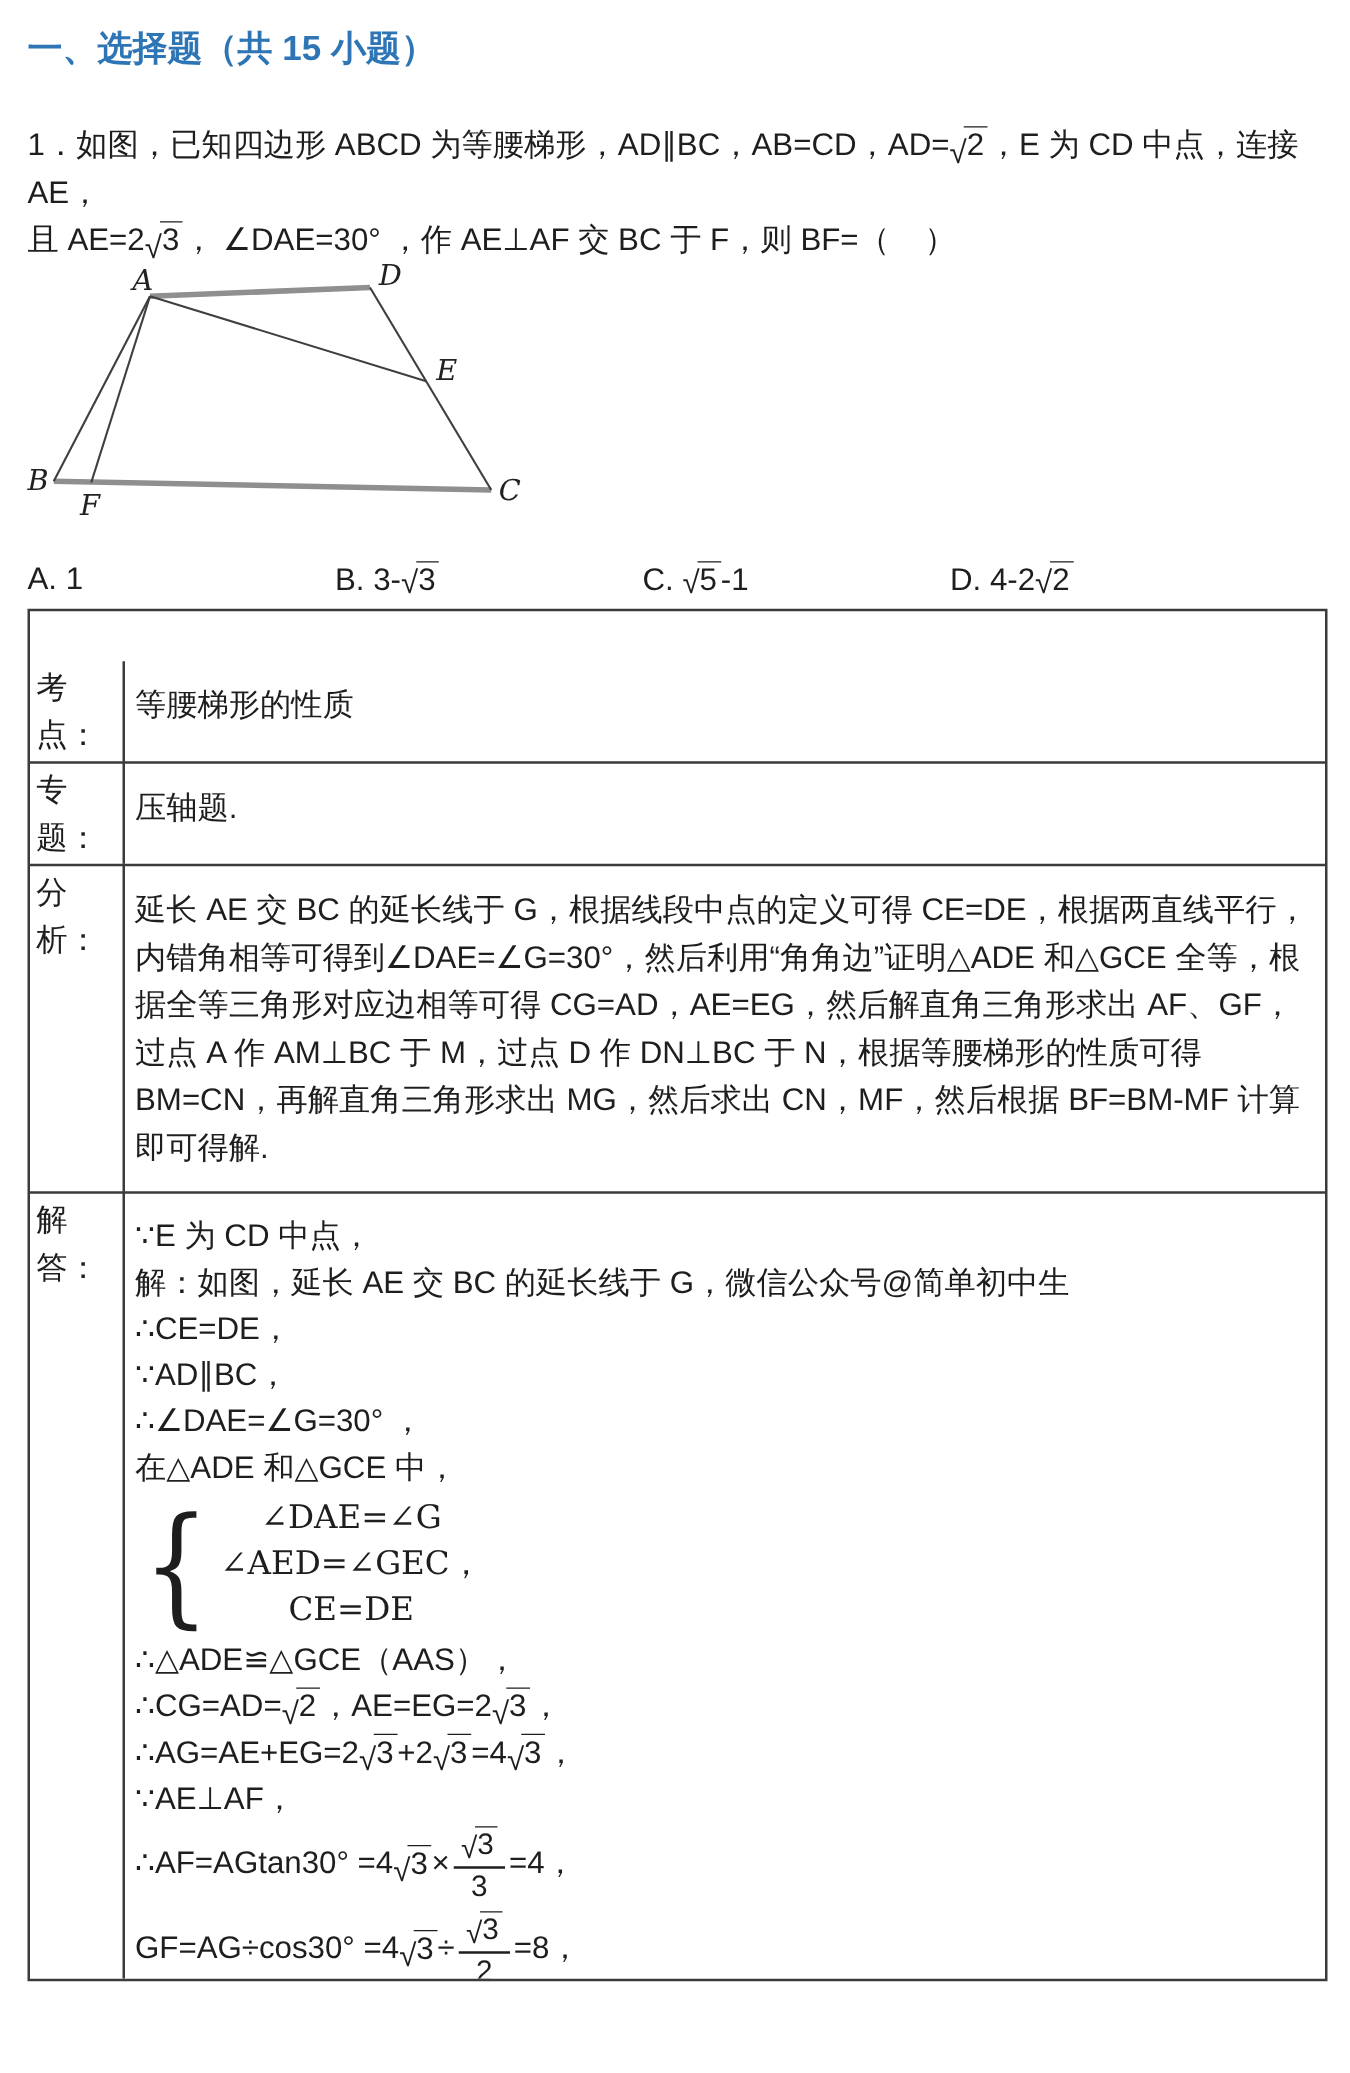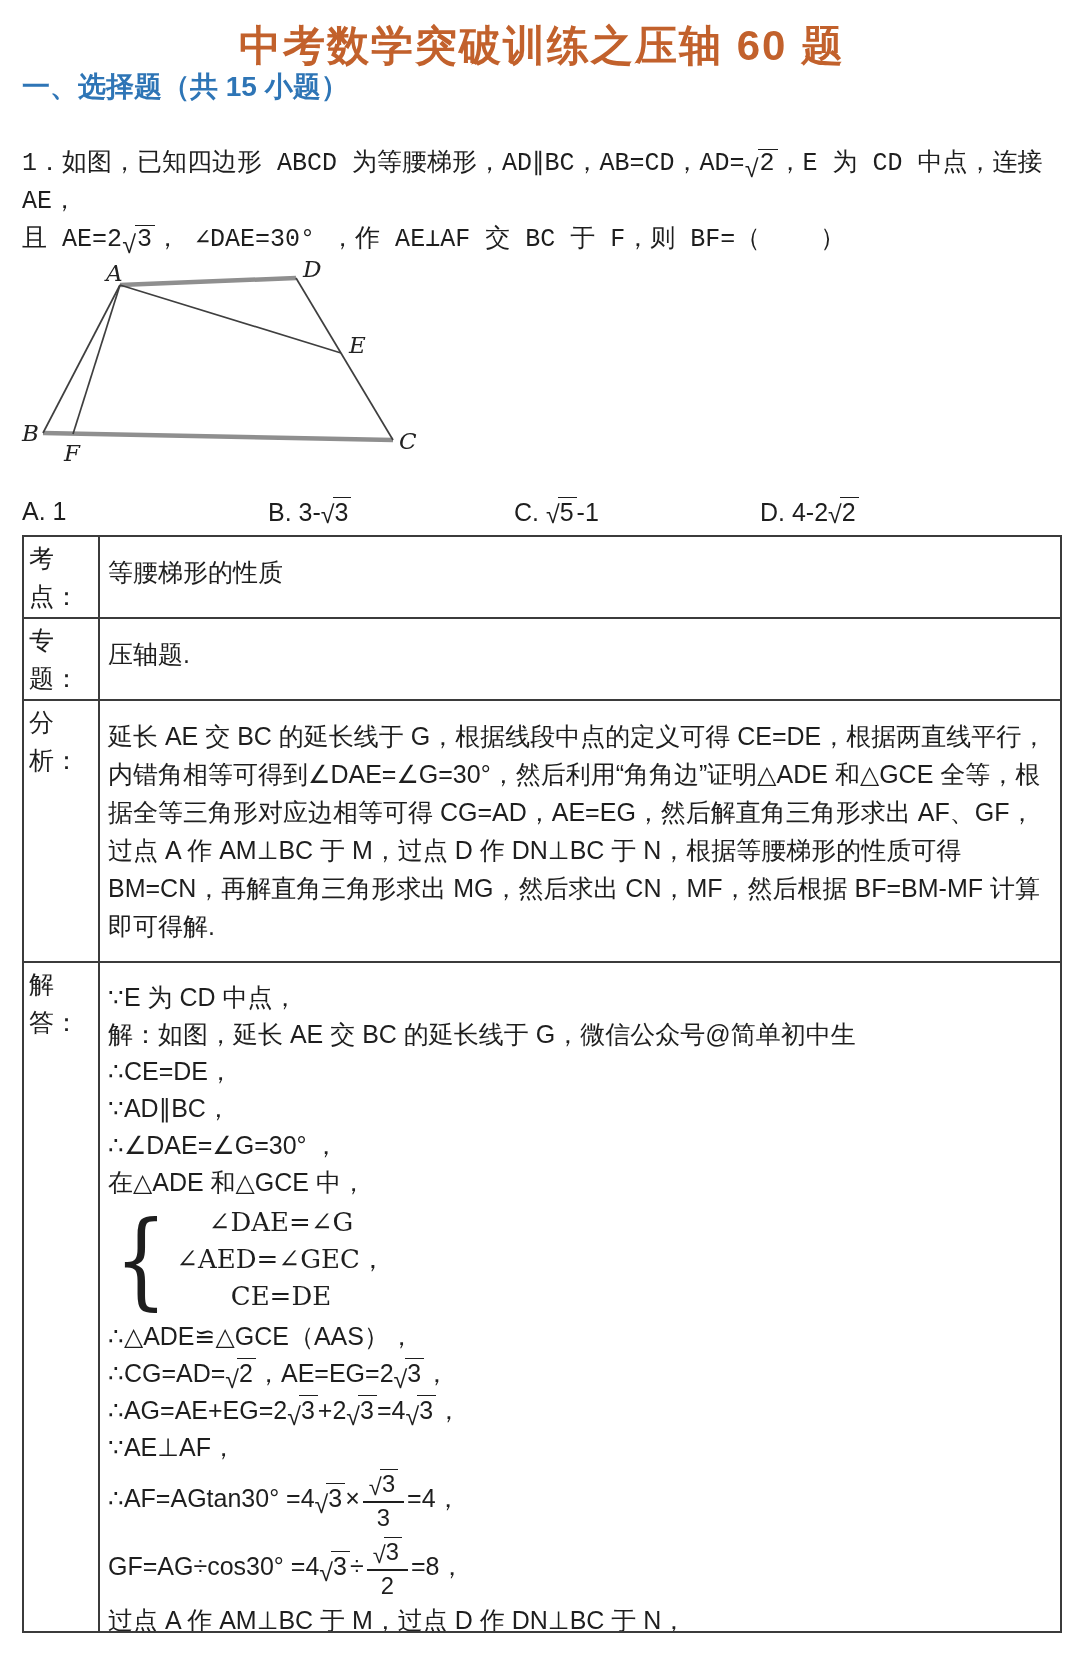--- a/index.html
+++ b/index.html
@@ -13,21 +13,21 @@
 
   .title {
     font-size: 42px; line-height: 48px; font-weight: 700;
     text-align: center; color: #C2612C; letter-spacing: 2px;
   }
   .section-heading {
     font-size: 28px; line-height: 34px;
     font-weight: 700; color: #2E75B6;
   }
   .question { margin-top: 41px; font-size: 25px; }
-  .q-line { line-height: 38px; white-space: pre-wrap; font-family: Liberation Mono, monospace; }
+  .q-line { line-height: 38px; white-space: pre-wrap; }
 
   
   .figure { margin-top: 6px; position: relative; width: 420px; height: 228px; }
   .flabel {
     position: absolute; font-family: "DejaVu Serif", serif;
     font-style: italic; font-size: 23px; color: #222; line-height: 24px;
   }
 
   
   .options { margin-top: 4px; display: flex; font-size: 25px; }
@@ -36,21 +36,21 @@
 
   
   .tbl {
     margin-top: 8px; width: 1040px; height: 1098px;
     display: grid; grid-template-columns: 76px 1fr;
     grid-template-rows: auto auto auto 1fr;
     border: 2px solid #3b3b3b; overflow: hidden;
     font-size: 25px;
   }
   .cell { border-top: 2px solid #3b3b3b; padding: 16px 8px; line-height: 38px; overflow: hidden; }
-  .cell.r1 { border-top: none; }
+  .cell.r1 { border-top: none; margin-top: 40px; }
   .cell.lab { border-right: 2px solid #3b3b3b; padding: 2px 2px 2px 5px; vertical-align: top; }
 
   .sol-line { line-height: 37px; min-height: 37px; white-space: pre-wrap; }
 
   
   .sr { display: inline-block; white-space: nowrap; }
   .srs { display: inline-block; line-height: 1; vertical-align: bottom; margin-right: -2px; }
   .sro { display: inline-block; border-top: 1.8px solid currentColor; padding: 0 3px 0 2px; line-height: 1.15; }
 
   
@@ -68,21 +68,20 @@
     font-weight: 400; display: inline-block; transform: scaleX(0.8); margin-right: 2px;
   }
   .sys-body { display: flex; flex-direction: column; text-align: center; }
   .sys-line { font-family: "DejaVu Serif", serif; font-size: 26px; line-height: 37px; }
 </style>
 </head>
 <body>
 
 <div class="page">
 
-  <h1 class="title">中考数学突破训练之压轴 60 题</h1>
 
   <h2 class="section-heading">一、选择题（共 15 小题）</h2>
 
   <div class="question">
     <div class="q-line">1．如图，已知四边形 ABCD 为等腰梯形，AD∥BC，AB=CD，AD=<span class="sr"><span class="srs">√</span><span class="sro">2</span></span>，E 为 CD 中点，连接 AE，</div>
     <div class="q-line">且 AE=2<span class="sr"><span class="srs">√</span><span class="sro">3</span></span>， ∠DAE=30° ，作 AE⊥AF 交 BC 于 F，则 BF=（    ）</div>
   </div>
 
   <div class="figure">
     <svg width="420" height="228" viewBox="0 0 420 228">

